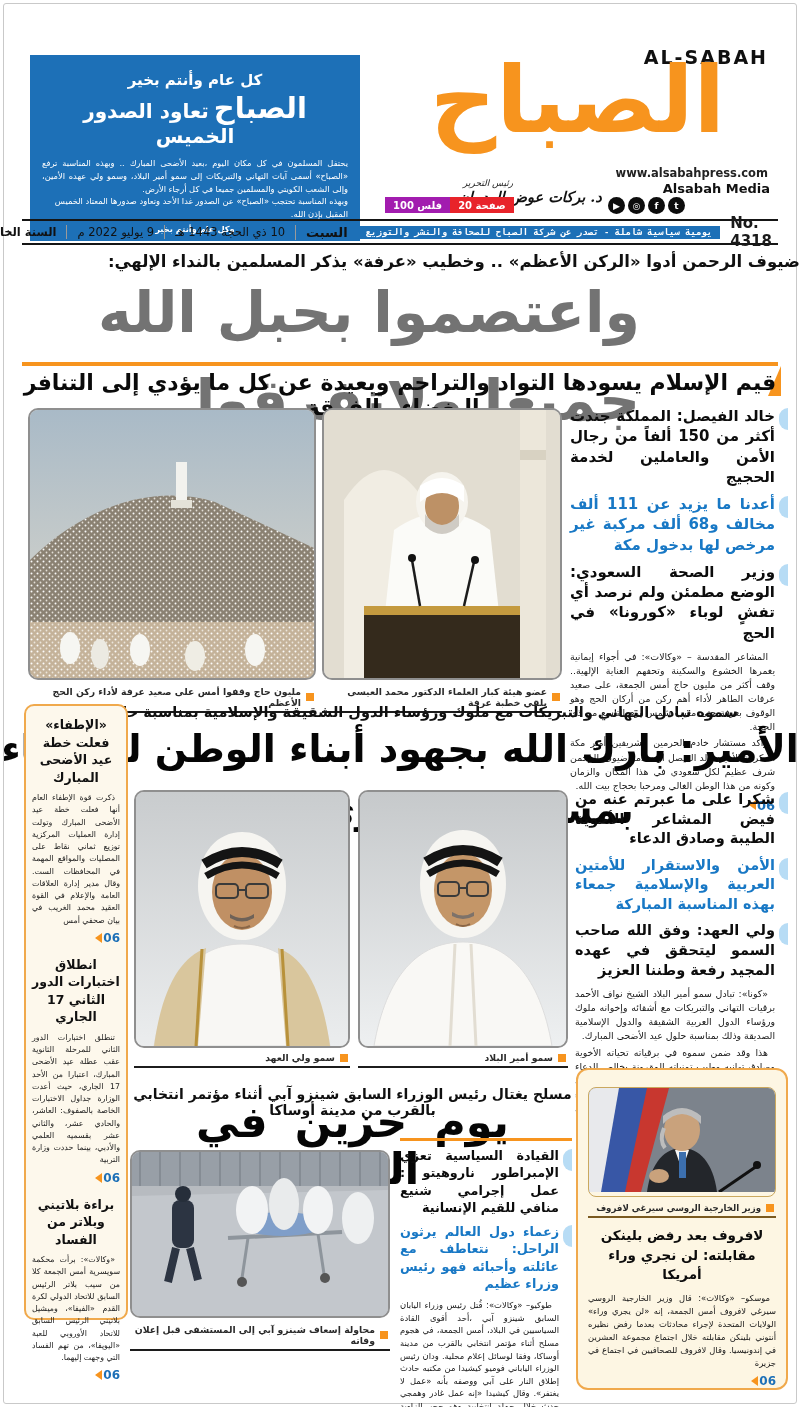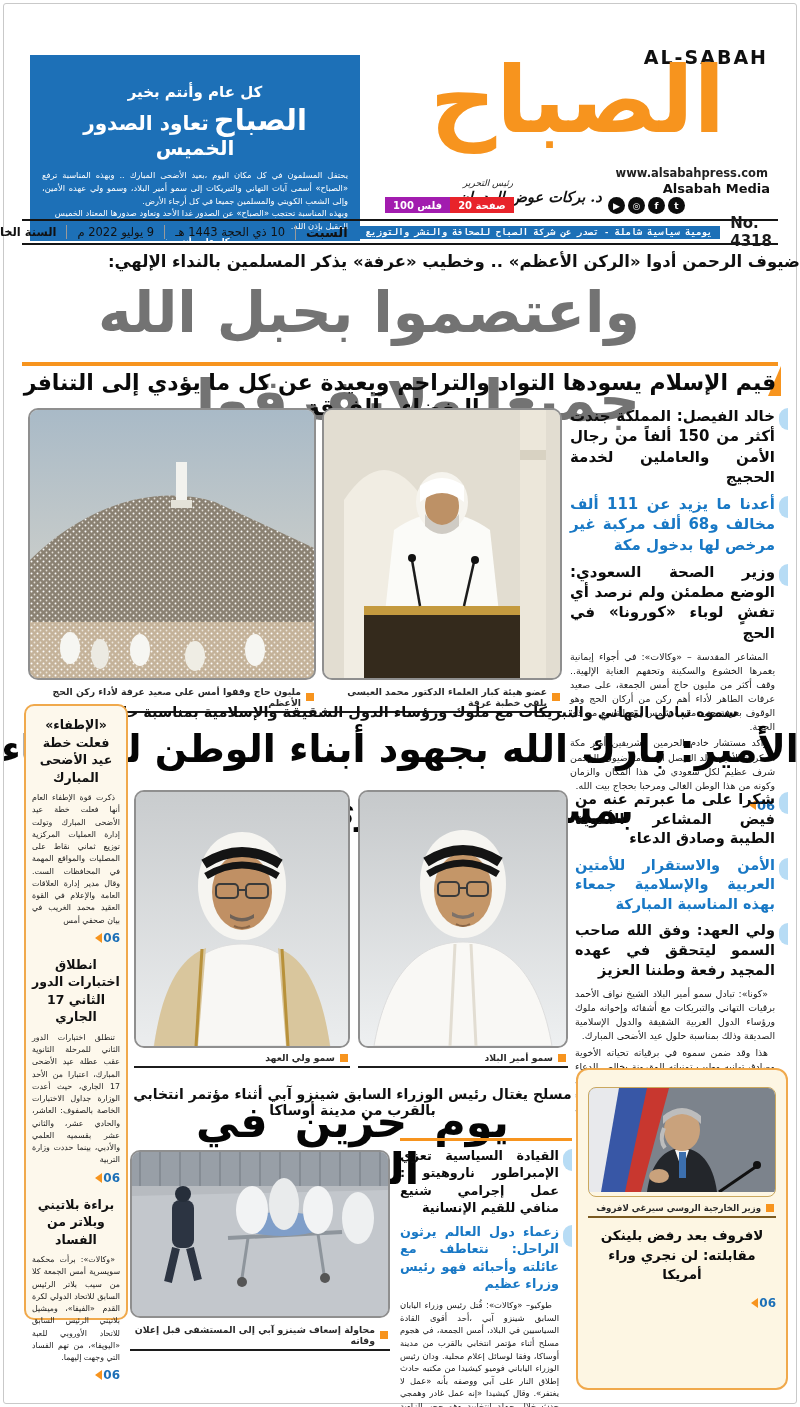--- a/index.html
+++ b/index.html
@@ -4,21 +4,21 @@
 <style>
   * { margin:0; padding:0; box-sizing:border-box; }
   html,body { width:800px; }
   body { font-family:"DejaVu Sans", sans-serif; background:#fff; }
   .page { position:relative; width:800px; height:1407px; background:#fff; overflow:hidden; }
   .frame { position:absolute; inset:3px; border:1px solid #c9c9c9; border-radius:3px; pointer-events:none; }
   .abs { position:absolute; }
 
   
   .announce { left:30px; top:55px; width:330px; height:186px; background:#1d70b7; color:#fff;
-              padding:28px 12px 8px; text-align:center; direction:rtl; }
+              padding:16px 12px 8px; text-align:center; direction:rtl; }
   .ann-title { font-weight:bold; font-size:15px; margin-bottom:4px; }
   .ann-big { margin-bottom:10px; line-height:1.1; }
   .ann-brand { font-weight:bold; font-size:29px; }
   .ann-rest { font-weight:bold; font-size:20px; }
   .ann-p { font-size:8.3px; line-height:1.55; text-align:justify; }
   .ann-p2 { text-align:right; }
   .ann-p3 { text-align:center; font-weight:bold; margin-top:2px; }
 
   .logo-latin { top:46px; left:598px; width:170px; text-align:right; font-weight:bold;
                 font-size:19px; letter-spacing:2px; color:#101010; }
@@ -393,19 +393,20 @@
         <ellipse cx="70" cy="88" rx="10" ry="7" fill="#c9a27c"></ellipse>
         <line x1="130" y1="104" x2="168" y2="78" stroke="#111" stroke-width="3"></line>
         <circle cx="168" cy="77" r="4" fill="#111"></circle>
       </svg>
     </div>
     <div class="caption lavrov-caption">
       <span class="sq"></span>
       <span>وزير الخارجية الروسي سيرغي لافروف</span>
     </div>
     <div class="lavrov-head">لافروف بعد رفض بلينكن مقابلته: لن نجري وراء أمريكا</div>
+    <p class="lavrov-body">موسكو– «وكالات»: قال وزير الخارجية الروسي سيرغي لافروف أمس الجمعة، إنه «لن يجري وراء» الولايات المتحدة لإجراء محادثات بعدما رفض نظيره أنتوني بلينكن مقابلته خلال اجتماع مجموعة العشرين في إندونيسيا. وقال لافروف للصحافيين في اجتماع في جزيرة</p>
     <span class="pageref">
         <span>06</span>
         <span class="tri"></span>
       </span>
   </div>
 
 </div>
 
 </body></html>

